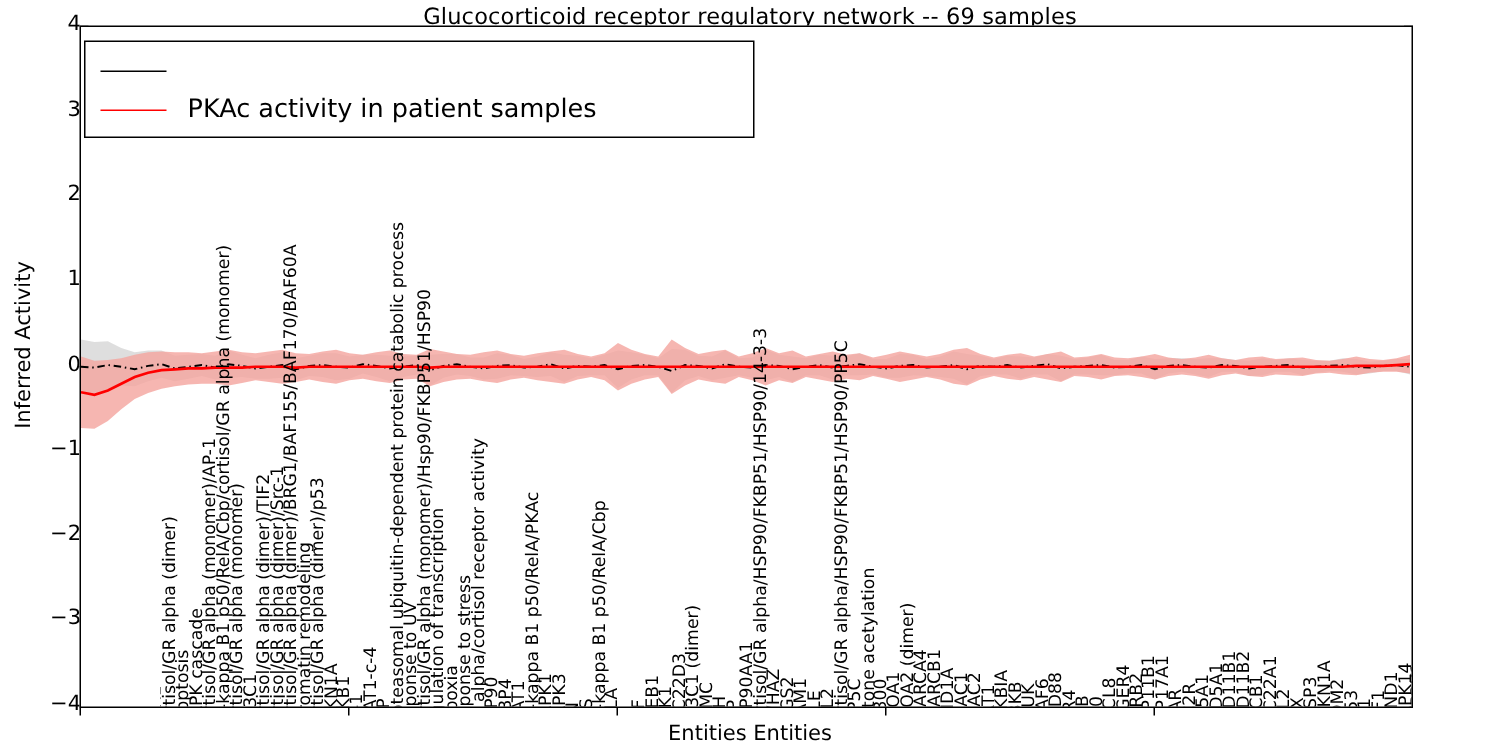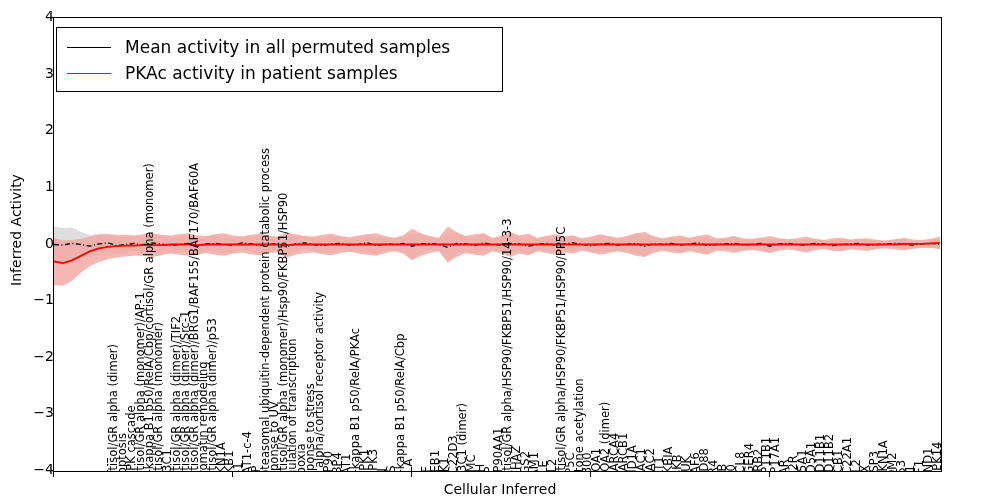--- a/index.html
+++ b/index.html
@@ -42,23 +42,24 @@
            overflow:hidden;pointer-events:none;}
   .xlab{position:absolute;bottom:2px;font-size:11.5px;color:#000;
         transform-origin:left bottom;transform:rotate(-90deg);
         white-space:nowrap;line-height:1;}
 </style>
 </head>
 <body>
 
 <div id="root">
 
+  <div class="title">Glucocorticoid receptor regulatory network -- 69 samples</div>
 
   <div class="ylabel">Inferred Activity</div>
-  <div class="xlabel">Cellular Inferred</div>
+  <div class="xlabel">Entities Entities</div>
 
   <div id="yticks">
       <div class="ytick" style="top: 470px;">−4</div>
       <div class="ytickmark" style="top: 470px;"></div>
       <div class="ytickmark r" style="top: 470px;"></div>
       <div class="ytick" style="top: 413.375px;">−3</div>
       <div class="ytickmark" style="top: 413.375px;"></div>
       <div class="ytickmark r" style="top: 413.375px;"></div>
       <div class="ytick" style="top: 356.75px;">−2</div>
       <div class="ytickmark" style="top: 356.75px;"></div>
@@ -192,21 +193,20 @@
         <div class="xlab" style="left: 817.604px;">E2F1</div>
         <div class="xlab" style="left: 826.554px;">CCND1</div>
         <div class="xlab" style="left: 835.503px;">MAPK14</div>
         <div class="xlab" style="left: 844.453px;">MAP2K1</div>
       </div>
   </div>
 
   <div class="legend">
     <div class="legrow">
       <span class="legline"></span>
-      <span class="legtext">Mean activity in all permuted samples</span>
     </div>
     <div class="legrow">
       <span class="legline red"></span>
       <span class="legtext">PKAc activity in patient samples</span>
     </div>
   </div>
 
 </div>
 
 </body></html>

